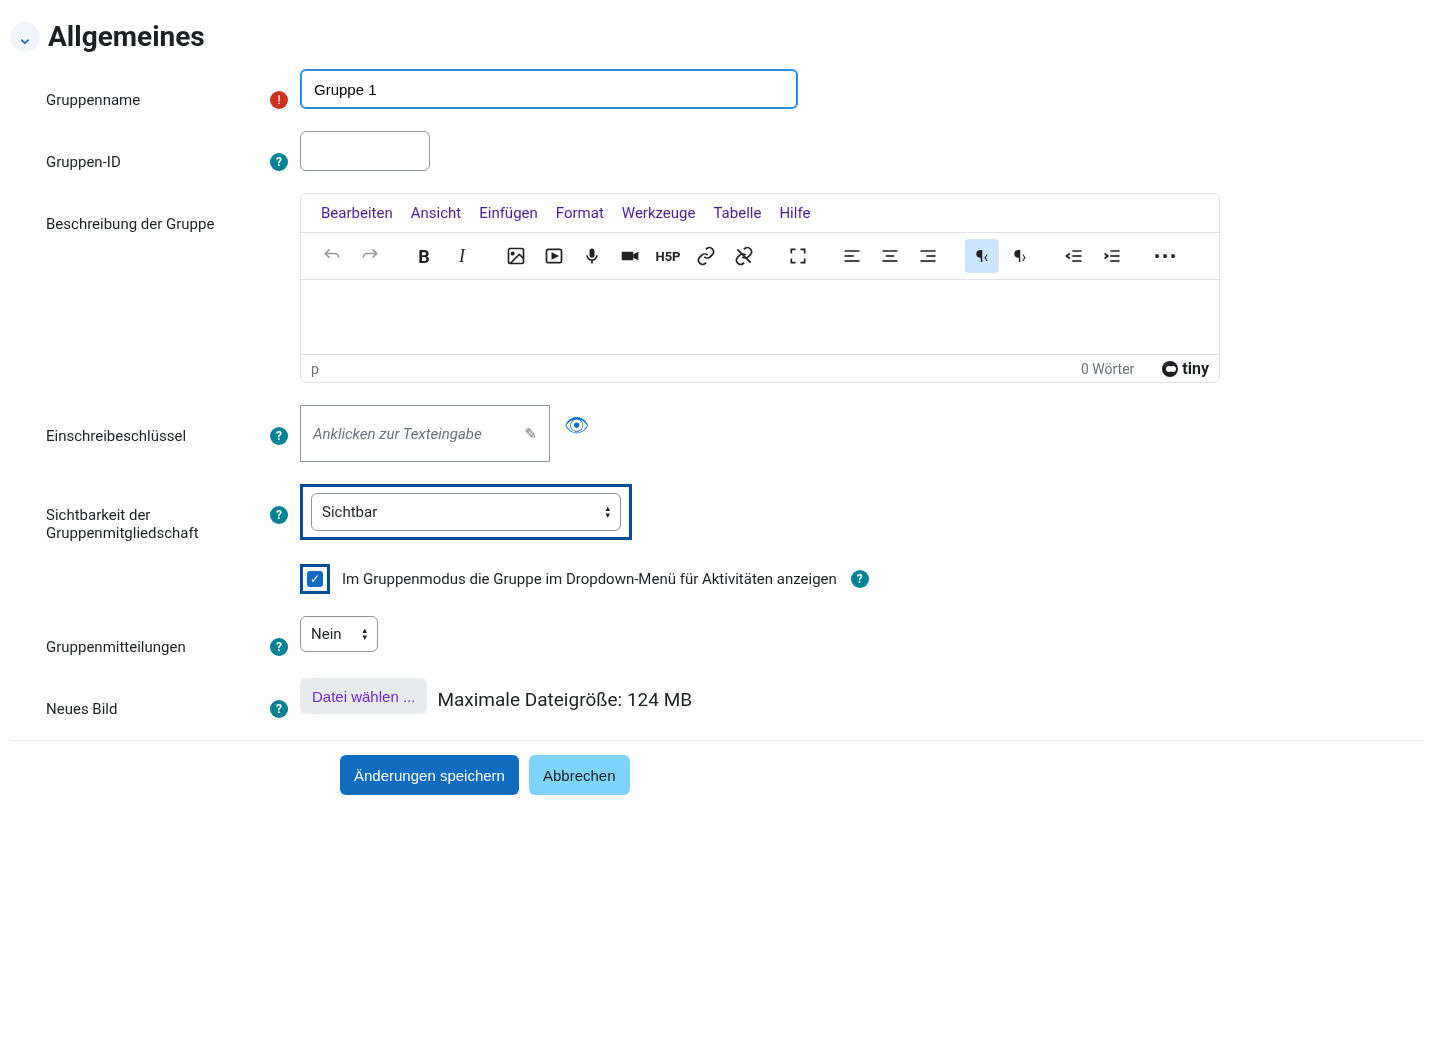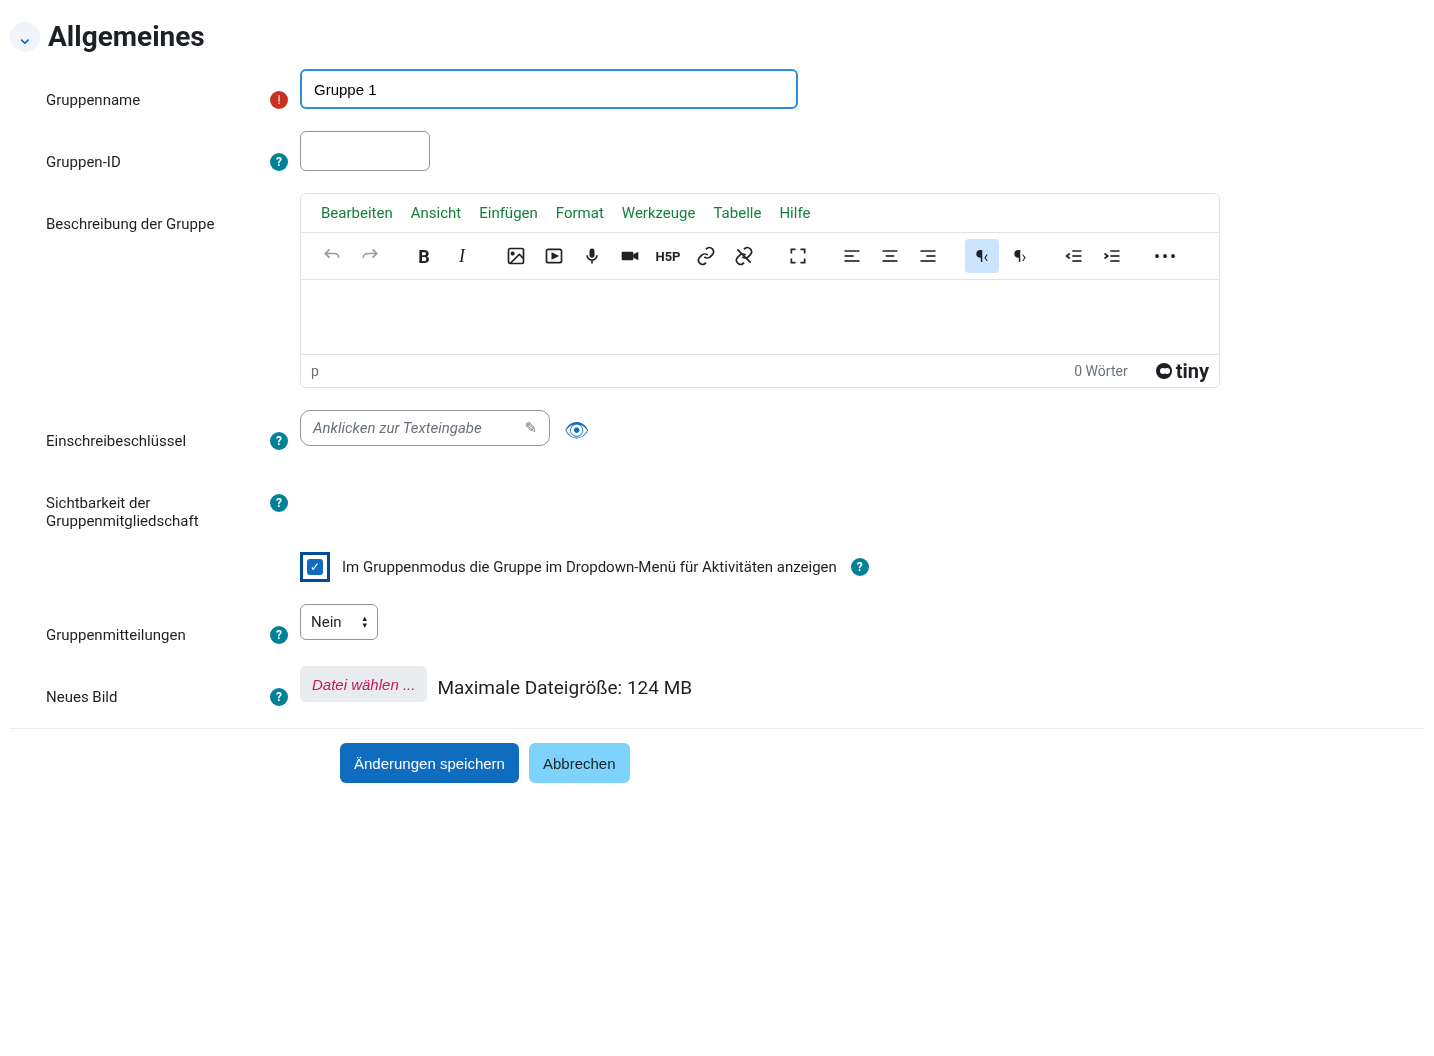--- a/index.html
+++ b/index.html
@@ -68,21 +68,21 @@
   overflow: hidden;
 }
 .menubar {
   display: flex;
   gap: 18px;
   padding: 10px 20px;
   border-bottom: 1px solid #dee2e6;
   font-size: 15px;
   background:#fff;
 }
-.menubar span { cursor:pointer; color:#15803d;}
+.menubar span { cursor:pointer; color:#4c1d95;}
 .toolbar {
   display: flex;
   align-items: center;
   gap: 20px;
   padding: 6px 14px;
   border-bottom: 1px solid #dee2e6;
   background: #fff;
 }
 .toolbar .grp { display:flex; gap:4px; align-items:center; }
 .tbtn {
@@ -98,28 +98,28 @@
 .editor-footer {
   display:flex;
   justify-content:space-between;
   align-items:center;
   padding: 4px 10px;
   border-top:1px solid #dee2e6;
   background:#fff;
   font-size:14px;
   color:#6a737b;
 }
-.tiny-logo { display:flex; align-items:center; gap:4px; font-weight:700; color:#1d2125; font-size:20px;}
+.tiny-logo { display:flex; align-items:center; gap:4px; font-weight:700; color:#1d2125; font-size:16px;}
 .tiny-logo .dot{ width:16px;height:16px;border-radius:50%;background:#1d2125;display:inline-flex;align-items:center;justify-content:center;}
 .tiny-logo .dot::after{content:"";width:6px;height:6px;border-radius:50%;background:#fff;display:block;margin-left:-2px; box-shadow: 4px 0 0 #fff;}
 .enroll-input {
   width: 250px;
   border:1px solid #8f959e;
-  border-radius:10px;
-  height:36px;
+  border-radius:0;
+  height:57px;
   display:flex;
   align-items:center;
   justify-content:space-between;
   padding:0 12px;
   color:#6a737b;
   font-style:italic;
   cursor:text;
 }
 .enroll-input .pencil{ color:#6a737b; font-style:normal;}
 .eye-icon { color:#0f6cbf; font-size:20px; margin-left:6px; margin-top:8px;}
@@ -165,22 +165,21 @@
   cursor:pointer;
 }
 .file-btn {
   height:36px;
   background:#e9ecef;
   border:none;
   border-radius:6px;
   padding:0 12px;
   font-size:15px;
   cursor:pointer;
-  color:#be185d;
-  font-style:italic;
+  color:#6d28d9;
 }
 .file-info{ padding-top:6px; font-size:19px;}
 .dropzone-outer{
   width:920px;
   border:1px solid #dee2e6;
   border-radius:6px;
   padding:10px;
   margin-top:8px;
 }
 .dropzone {
@@ -405,20 +404,28 @@
     </div>
     <span class="eye-icon">👁</span>
   </div>
 </div>
 
 <div class="form-row">
   <div class="label-col top-align">
     <span class="label-text" style="max-width:200px">Sichtbarkeit der Gruppenmitgliedschaft</span>
     <span class="badge teal">?</span>
   </div>
+  <div class="input-col" style="padding-left:0">
+    <div class="select-highlight">
+      <div class="select-box">
+        <span>Sichtbar</span>
+        <span class="caret-dbl"></span>
+      </div>
+    </div>
+  </div>
 </div>
 
 <div class="form-row">
   <div class="label-col"></div>
   <div class="input-col" style="align-items:center;padding-left:0">
     <div class="checkbox-wrap">
       <div class="checkbox-inner">✓</div>
     </div>
     <span>Im Gruppenmodus die Gruppe im Dropdown-Menü für Aktivitäten anzeigen</span>
     <span class="badge teal" style="margin-left:6px">?</span>

